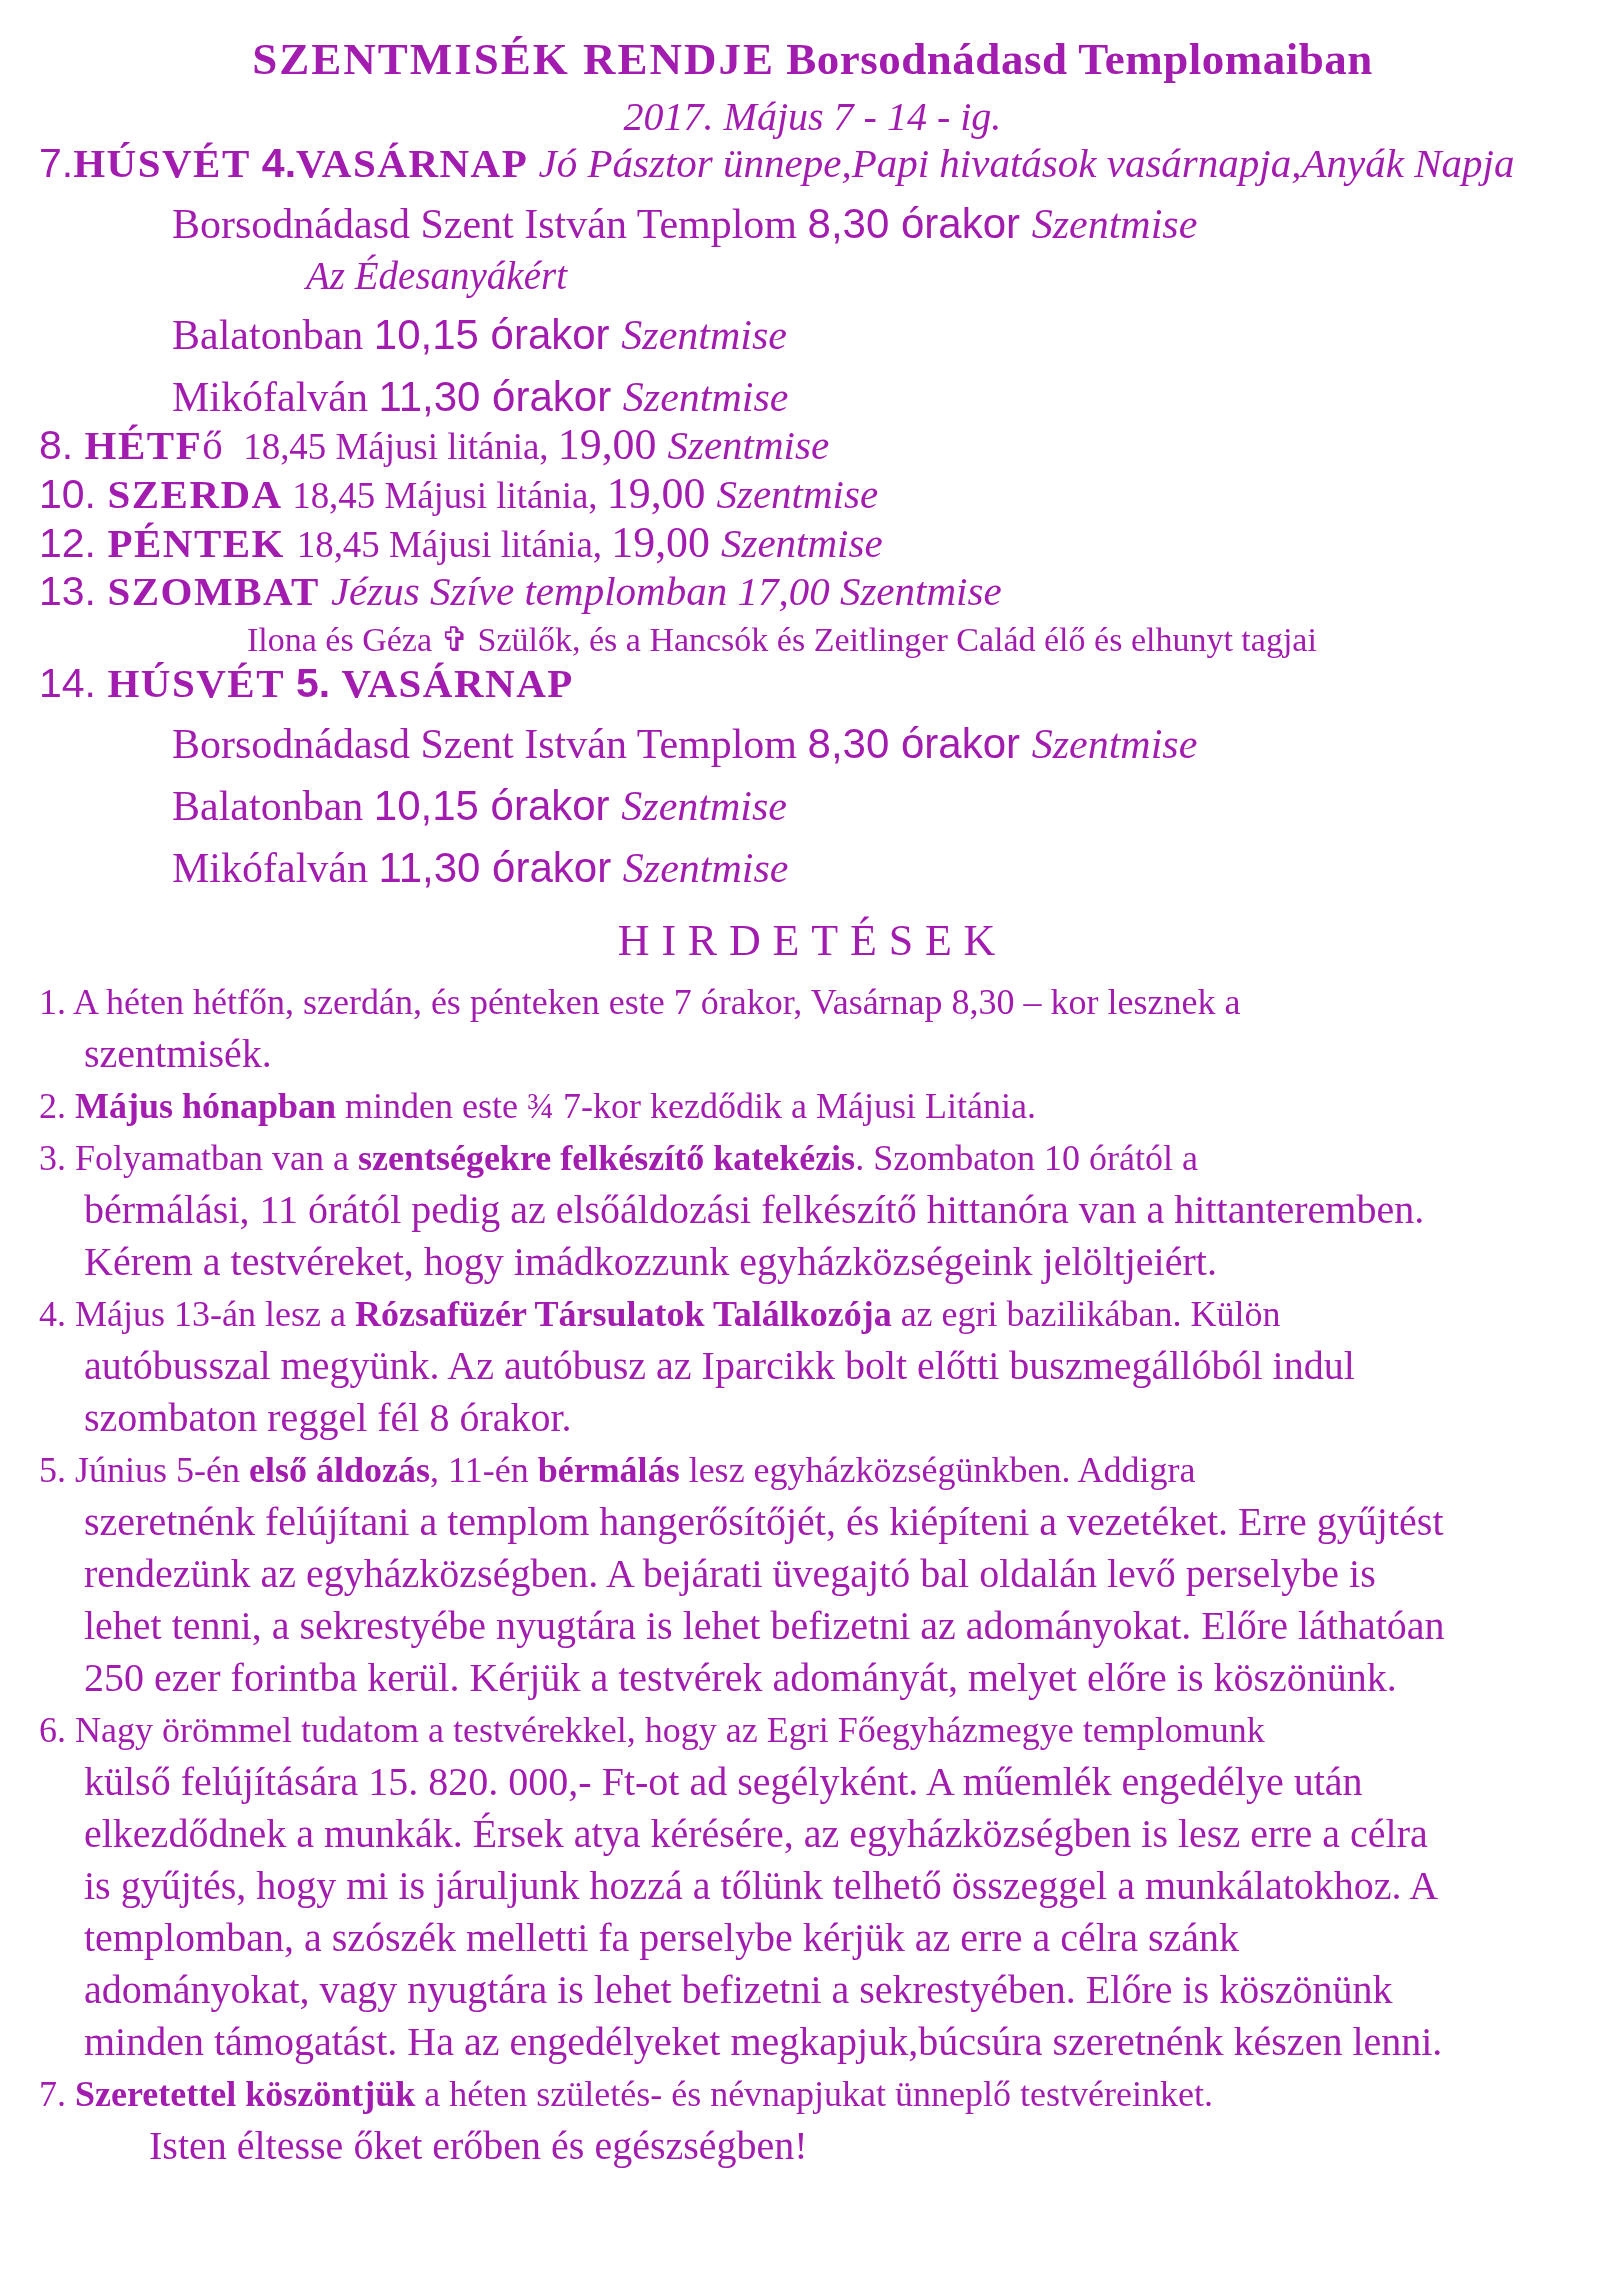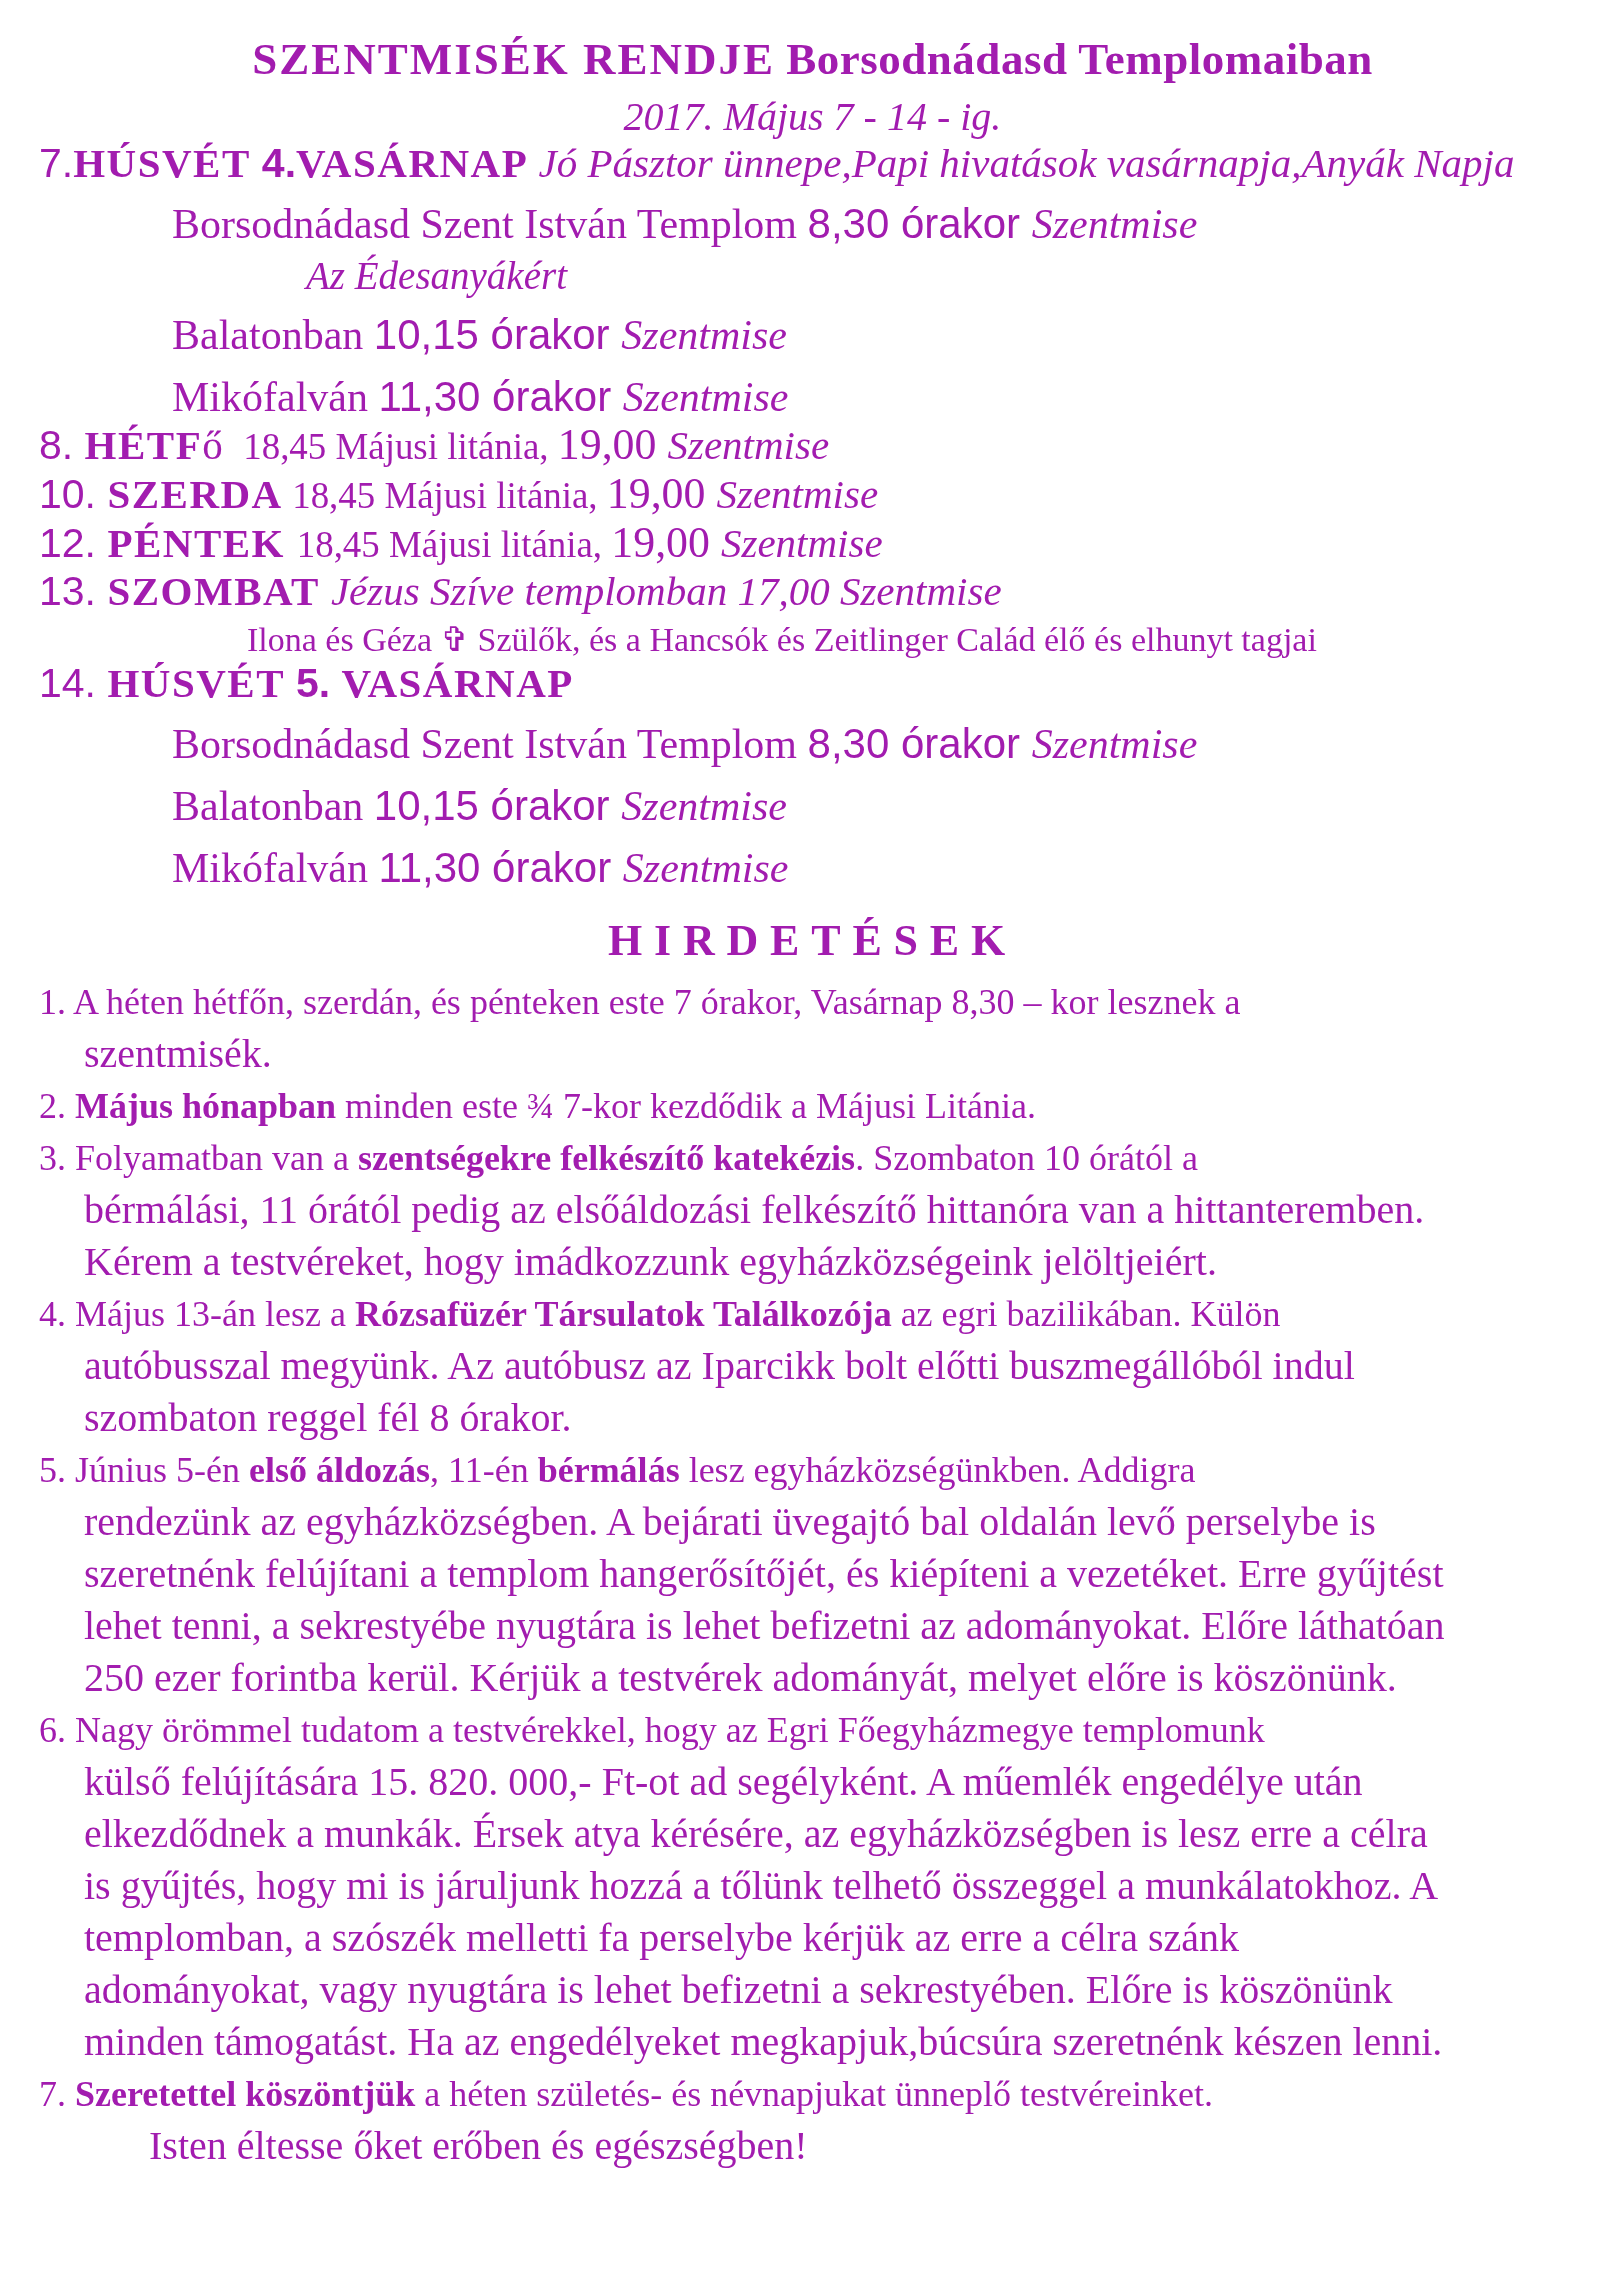--- a/index.html
+++ b/index.html
@@ -20,21 +20,21 @@
   .t1 { letter-spacing:2px; }
   .t2 { letter-spacing:0.5px; }
   .subtitle { font-size:40px; font-style:italic; margin-top:7.8px; }
 
   .line { white-space:pre; }
   .day  { font-size:41px; margin-top:0; line-height:47px; }
   .sub  { font-size:42px; margin-left:133px; margin-top:13.7px; line-height:47px; }
   .sub2 { font-size:39px; margin-left:267px; margin-top:5.9px; line-height:43px; font-style:italic; }
   .mem  { font-size:34px; margin-left:208px; margin-top:3.9px; line-height:41px; }
 
-  .heading { font-size:44px; font-weight:bold; letter-spacing:11.8px; margin-top:23.5px; margin-bottom:9.8px; }
+  .heading { font-size:44px; font-weight:normal; letter-spacing:11.8px; margin-top:23.5px; margin-bottom:9.8px; }
 
   .a-first { font-size:36px; line-height:52px; }
   .a-cont  { font-size:40px; line-height:52px; margin-left:45px; }
   .a-cont2 { font-size:40px; line-height:52px; margin-left:110px; }
 
   
   .d { font-weight:bold; letter-spacing:1.5px; }                         
   .n { font-family:"Liberation Sans","DejaVu Sans",sans-serif; }         
   .N { font-family:"Liberation Sans","DejaVu Sans",sans-serif; font-weight:bold; }
   .i { font-style:italic; }
@@ -78,22 +78,22 @@
       <div class="line a-first"><span>1. A héten hétfőn, szerdán, és pénteken este 7 órakor, Vasárnap 8,30 – kor lesznek a</span></div>
       <div class="line a-cont"><span>szentmisék.</span></div>
       <div class="line a-first"><span>2. </span><span class="b">Május hónapban</span><span> minden este ¾ 7-kor kezdődik a Májusi Litánia.</span></div>
       <div class="line a-first"><span>3. Folyamatban van a </span><span class="b">szentségekre felkészítő katekézis</span><span>. Szombaton 10 órától a</span></div>
       <div class="line a-cont"><span>bérmálási, 11 órától pedig az elsőáldozási felkészítő hittanóra van a hittanteremben.</span></div>
       <div class="line a-cont"><span>Kérem a testvéreket, hogy imádkozzunk egyházközségeink jelöltjeiért.</span></div>
       <div class="line a-first"><span>4. Május 13-án lesz a </span><span class="b">Rózsafüzér Társulatok Találkozója</span><span> az egri bazilikában. Külön</span></div>
       <div class="line a-cont"><span>autóbusszal megyünk. Az autóbusz az Iparcikk bolt előtti buszmegállóból indul</span></div>
       <div class="line a-cont"><span>szombaton reggel fél 8 órakor.</span></div>
       <div class="line a-first"><span>5. Június 5-én </span><span class="b">első áldozás</span><span>, 11-én </span><span class="b">bérmálás</span><span> lesz egyházközségünkben. Addigra</span></div>
+      <div class="line a-cont"><span>szeretnénk felújítani a templom hangerősítőjét, és kiépíteni a vezetéket. Erre gyűjtést</span></div>
       <div class="line a-cont"><span>rendezünk az egyházközségben. A bejárati üvegajtó bal oldalán levő perselybe is</span></div>
-      <div class="line a-cont"><span>szeretnénk felújítani a templom hangerősítőjét, és kiépíteni a vezetéket. Erre gyűjtést</span></div>
       <div class="line a-cont"><span>lehet tenni, a sekrestyébe nyugtára is lehet befizetni az adományokat. Előre láthatóan</span></div>
       <div class="line a-cont"><span>250 ezer forintba kerül. Kérjük a testvérek adományát, melyet előre is köszönünk.</span></div>
       <div class="line a-first"><span>6. Nagy örömmel tudatom a testvérekkel, hogy az Egri Főegyházmegye templomunk</span></div>
       <div class="line a-cont"><span>külső felújítására 15. 820. 000,- Ft-ot ad segélyként. A műemlék engedélye után</span></div>
       <div class="line a-cont"><span>elkezdődnek a munkák. Érsek atya kérésére, az egyházközségben is lesz erre a célra</span></div>
       <div class="line a-cont"><span>is gyűjtés, hogy mi is járuljunk hozzá a tőlünk telhető összeggel a munkálatokhoz. A</span></div>
       <div class="line a-cont"><span>templomban, a szószék melletti fa perselybe kérjük az erre a célra szánk</span></div>
       <div class="line a-cont"><span>adományokat, vagy nyugtára is lehet befizetni a sekrestyében. Előre is köszönünk</span></div>
       <div class="line a-cont"><span>minden támogatást. Ha az engedélyeket megkapjuk,búcsúra szeretnénk készen lenni.</span></div>
       <div class="line a-first"><span>7. </span><span class="b">Szeretettel köszöntjük</span><span> a héten születés- és névnapjukat ünneplő testvéreinket.</span></div>

